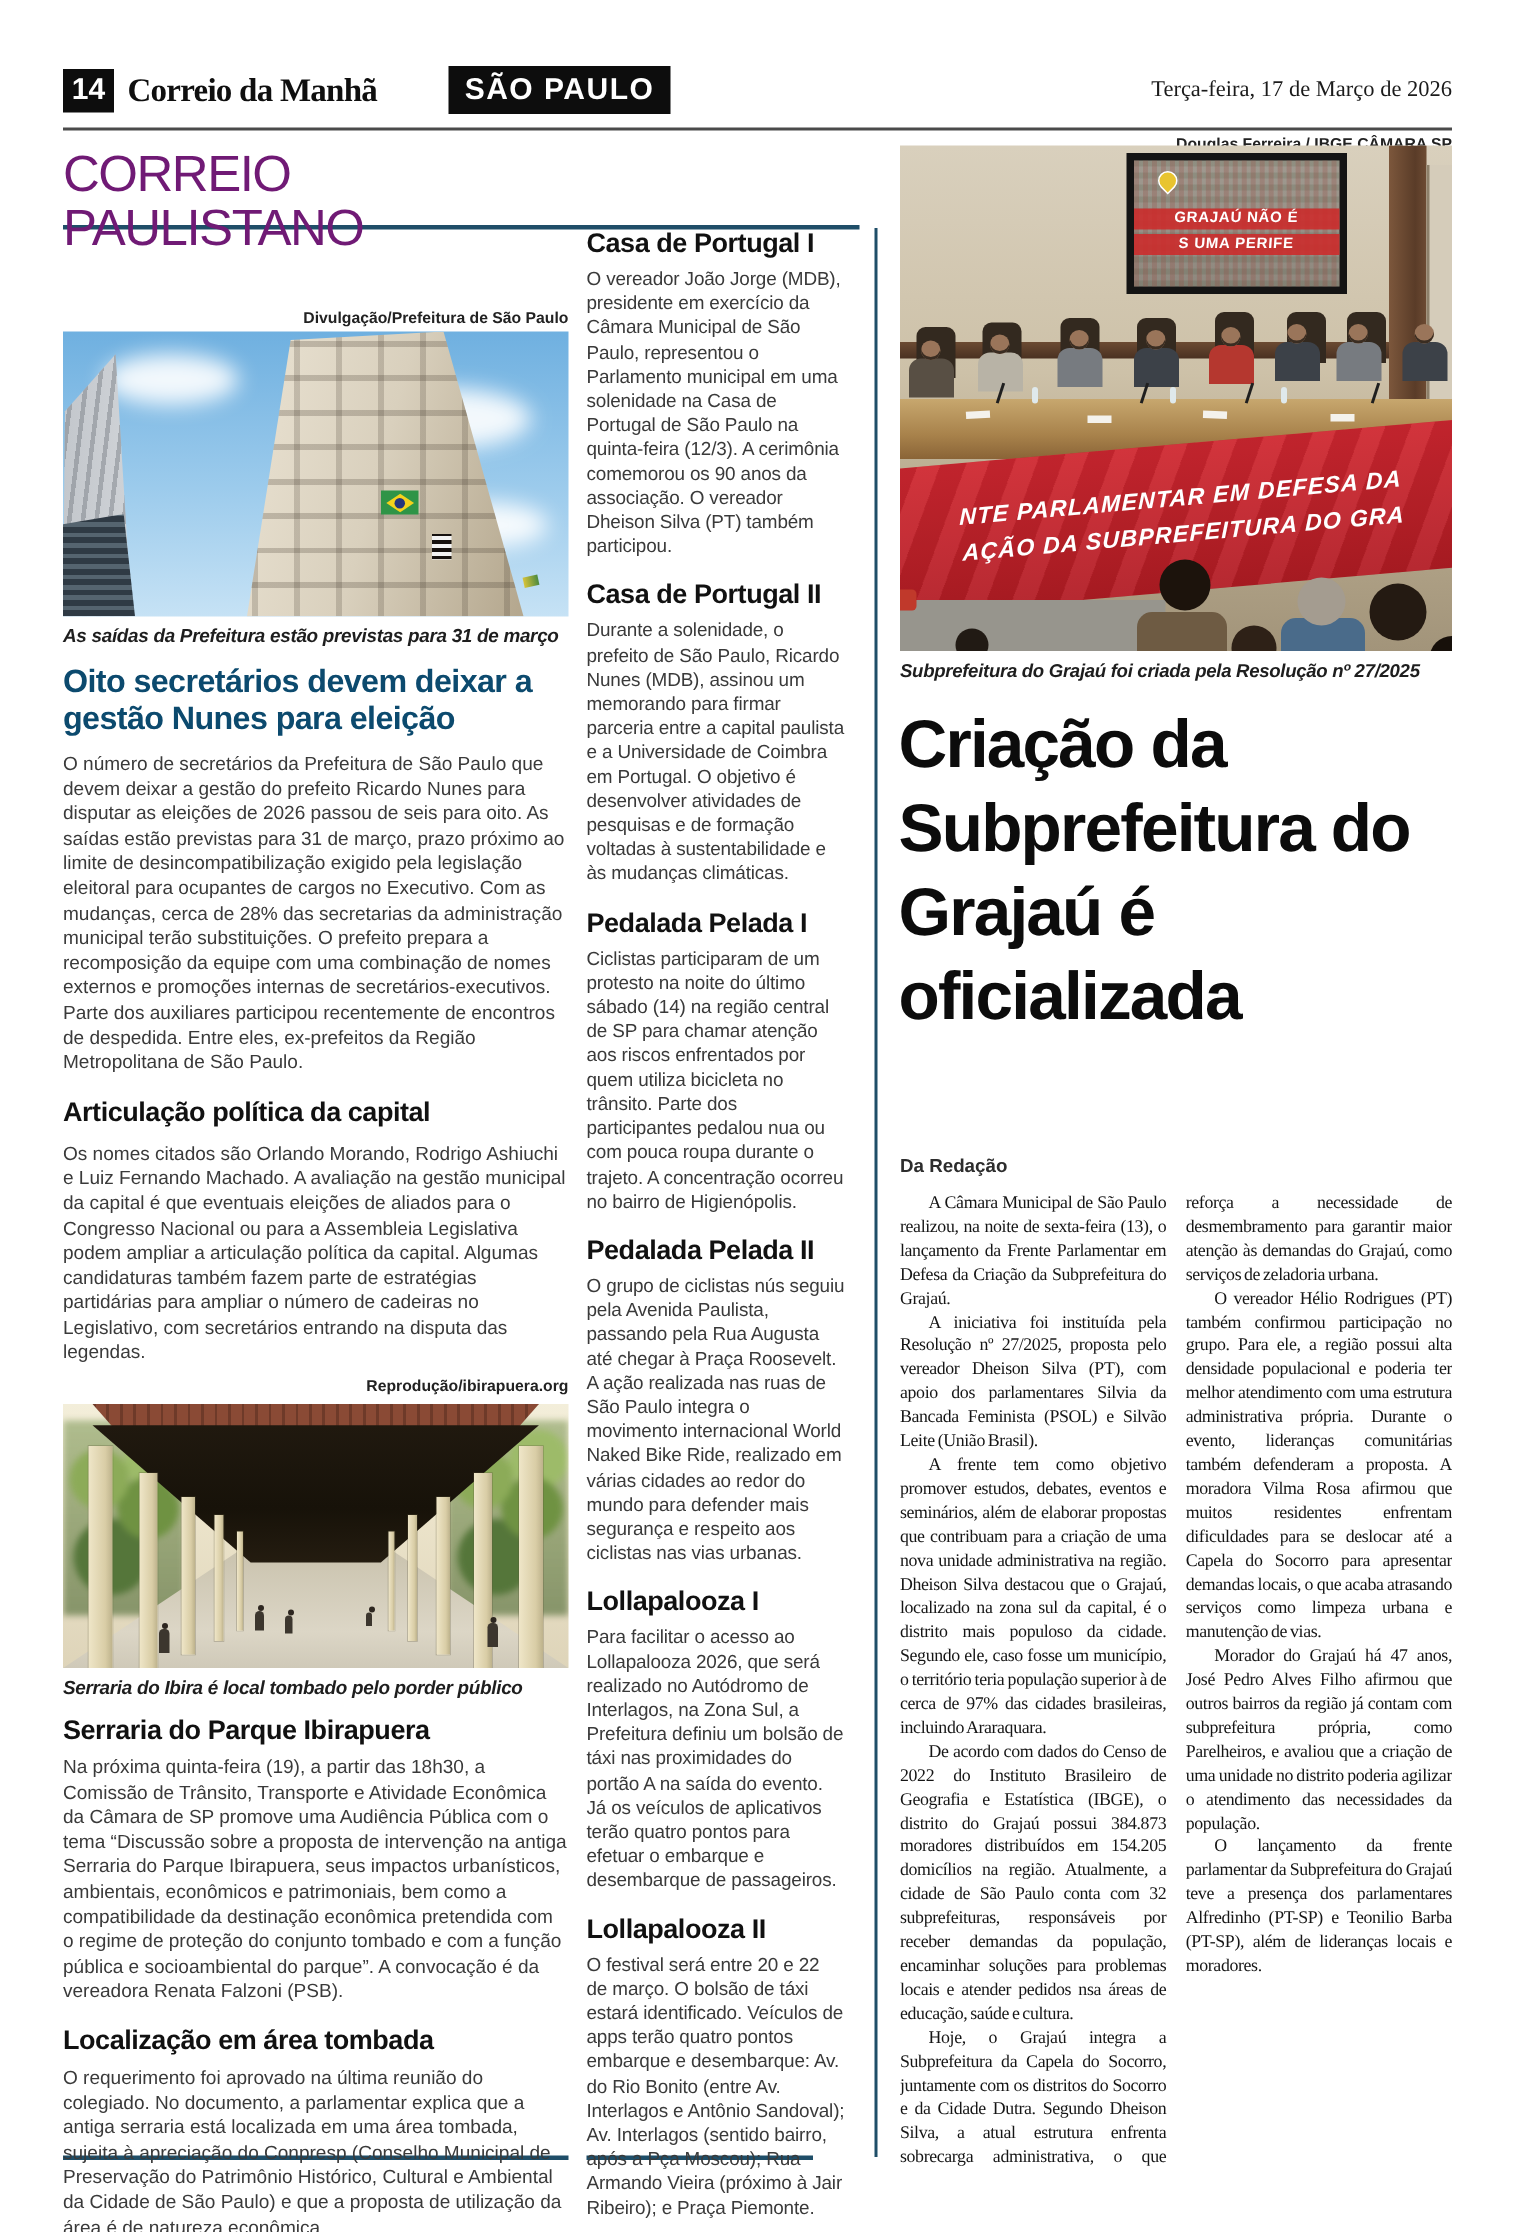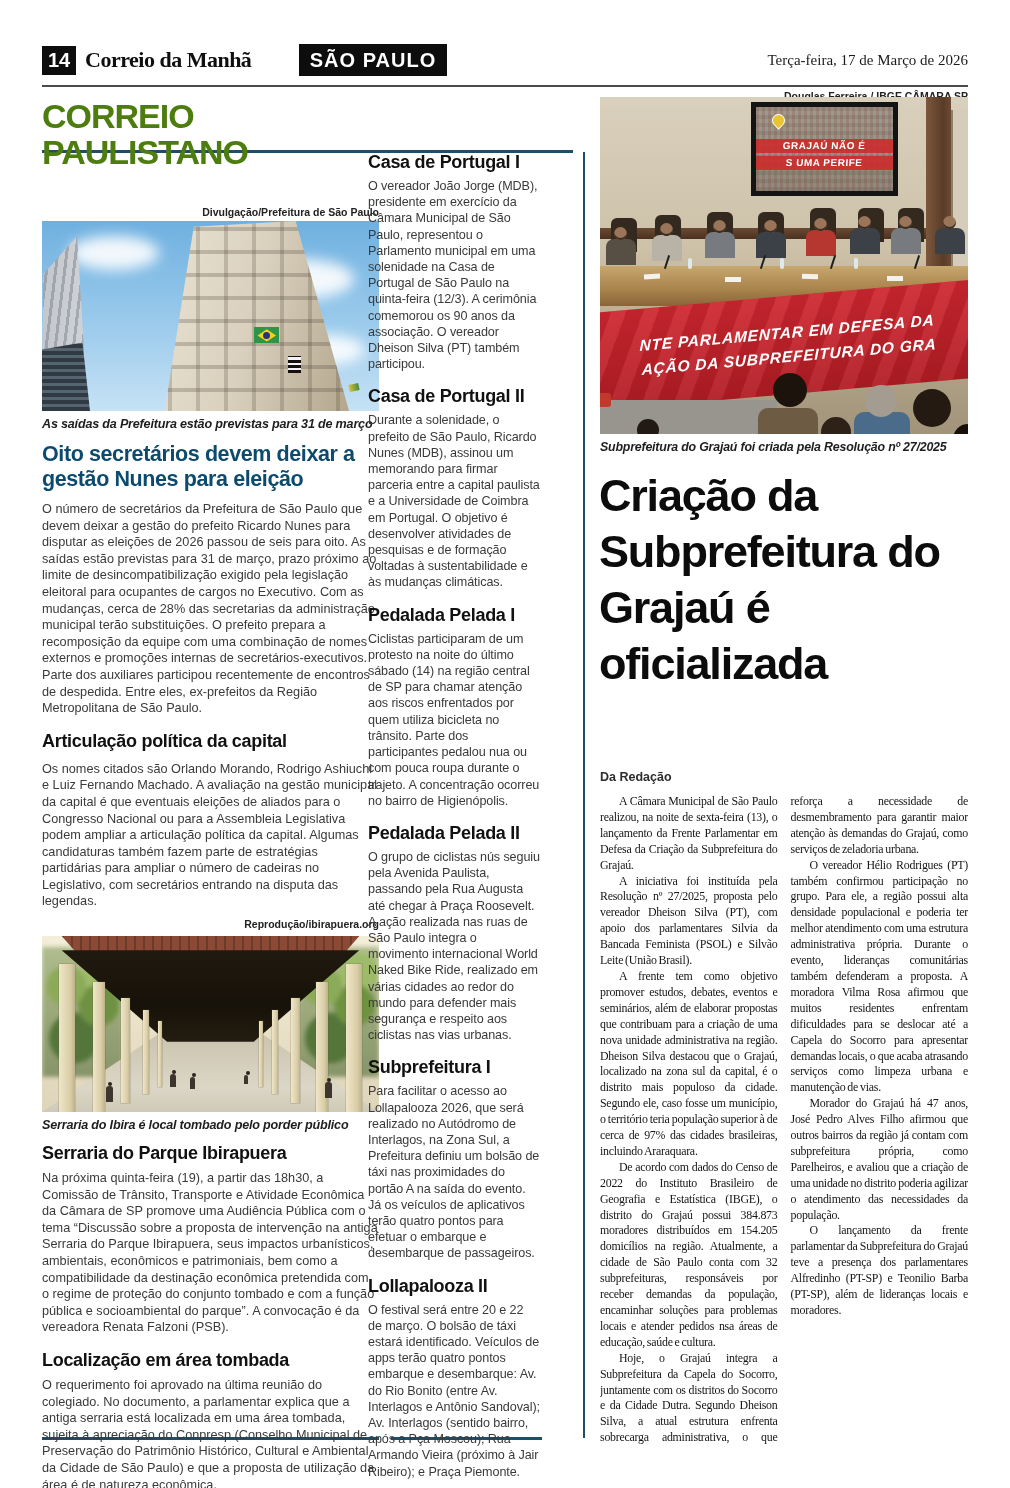--- a/index.html
+++ b/index.html
@@ -19,30 +19,30 @@
   .p3credit{left:600px;top:90px;width:368px;text-align:right;font-size:10.5px;font-weight:700;color:#222;}
 
   
   .blue-rule-top{left:42px;top:150px;width:531px;height:3px;background:#1f4e68;}
   .vdivider{left:583px;top:152px;width:2px;height:1286px;background:#1f4e68;}
   .brule-left{left:42px;top:1437px;width:337px;height:3px;background:#1f4e68;}
   .brule-mid{left:391px;top:1437px;width:151px;height:3px;background:#1f4e68;}
 
   
   .leftcol{left:42px;top:98px;width:337px;}
-  .cp-title{margin:0;font-size:34px;line-height:36px;font-weight:700;letter-spacing:-1px;color:#4d7c0f;}
+  .cp-title{margin:0;font-size:34px;line-height:36px;font-weight:400;letter-spacing:-1px;color:#701a75;}
   .credit{margin:36px 0 0;text-align:right;font-size:10.5px;font-weight:700;color:#222;}
   .caption{margin:6px 0 0;font-size:12.6px;font-weight:700;font-style:italic;color:#1e1e1e;
            letter-spacing:-.2px;white-space:nowrap;}
   .lheadline{margin:11px 0 0;font-size:21.5px;line-height:25px;font-weight:800;letter-spacing:-.4px;color:#0c4a6e;}
   .lbody{margin:9px 0 0;font-size:12.7px;line-height:16.6px;color:#3a3a3a;}
   .lsubhead{margin:13px 0 0;font-size:18px;line-height:22px;font-weight:800;letter-spacing:-.3px;color:#111;}
 
   
-  .midcol{left:368px;top:152px;width:172px;}
+  .midcol{left:391px;top:152px;width:172px;}
   .midcol h3{margin:14px 0 6px;font-size:18px;line-height:20px;font-weight:800;letter-spacing:-.3px;color:#111;}
   .midcol .msec:first-child h3{margin-top:0;}
   .midcol p{margin:0;font-size:12.6px;line-height:16.2px;color:#3a3a3a;letter-spacing:-.1px;hyphens:auto;}
 
   
   .caption3{left:600px;top:440px;width:368px;font-size:12.4px;font-weight:700;font-style:italic;
             color:#1e1e1e;letter-spacing:-.2px;white-space:nowrap;}
   .headline3{left:599px;top:468px;width:388px;font-size:45px;line-height:56px;font-weight:800;
              letter-spacing:-1.2px;color:#0c0c0c;margin:0;}
   .deck3{left:600px;top:704px;width:382px;font-size:22.5px;line-height:28px;font-weight:400;
@@ -238,21 +238,21 @@
     </div>
     <div class="msec">
       <h3>Pedalada Pelada I</h3>
       <p>Ciclistas participaram de um protesto na noite do último sábado (14) na região central de SP para chamar atenção aos riscos enfrentados por quem utiliza bicicleta no trânsito. Parte dos participantes pedalou nua ou com pouca roupa durante o trajeto. A concentração ocorreu no bairro de Higienópolis.</p>
     </div>
     <div class="msec">
       <h3>Pedalada Pelada II</h3>
       <p>O grupo de ciclistas nús seguiu pela Avenida Paulista, passando pela Rua Augusta até chegar à Praça Roosevelt. A ação realizada nas ruas de São Paulo integra o movimento internacional World Naked Bike Ride, realizado em várias cidades ao redor do mundo para defender mais segurança e respeito aos ciclistas nas vias urbanas.</p>
     </div>
     <div class="msec">
-      <h3>Subprefeitura I</h3>
+      <h3>Lollapalooza I</h3>
       <p>Para facilitar o acesso ao Lollapalooza 2026, que será realizado no Autódromo de Interlagos, na Zona Sul, a Prefeitura definiu um bolsão de táxi nas proximidades do portão A na saída do evento. Já os veículos de aplicativos terão quatro pontos para efetuar o embarque e desembarque de passageiros.</p>
     </div>
     <div class="msec">
       <h3>Lollapalooza II</h3>
       <p>O festival será entre 20 e 22 de março. O bolsão de táxi estará identificado. Veículos de apps terão quatro pontos embarque e desembarque: Av. do Rio Bonito (entre Av. Interlagos e Antônio Sandoval); Av. Interlagos (sentido bairro, após a Pça Moscou); Rua Armando Vieira (próximo à Jair Ribeiro); e Praça Piemonte.</p>
     </div>
   </div>
 
   <div class="abs photo3">
     <div class="wood-strip"></div>

